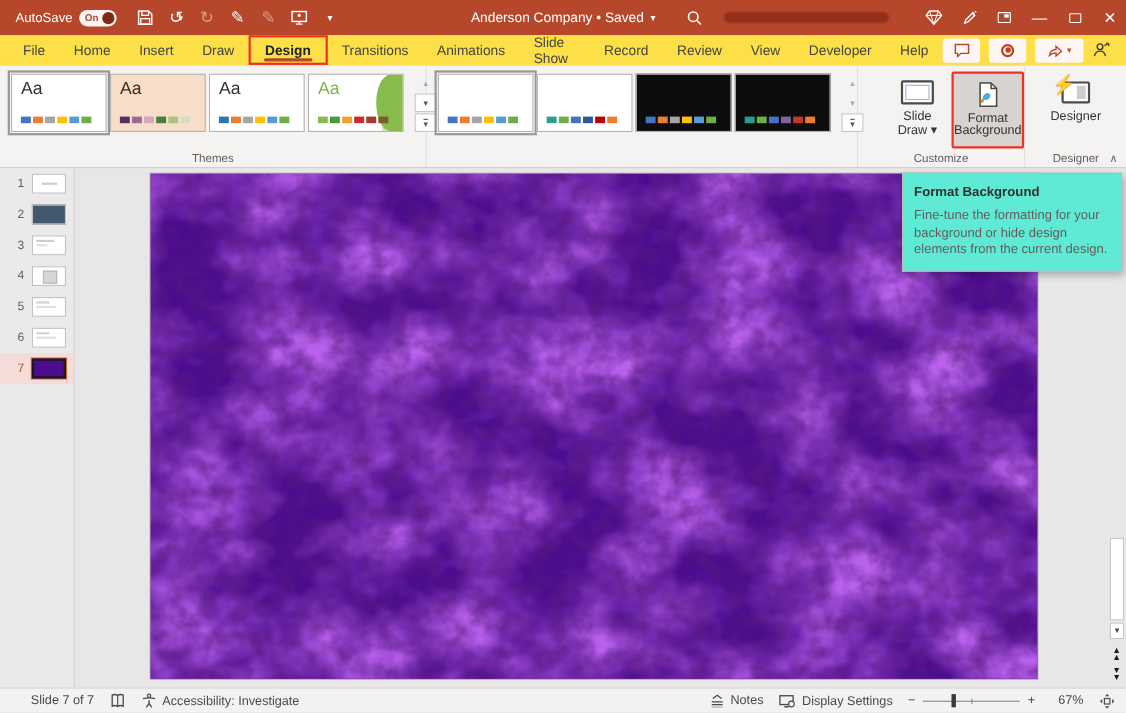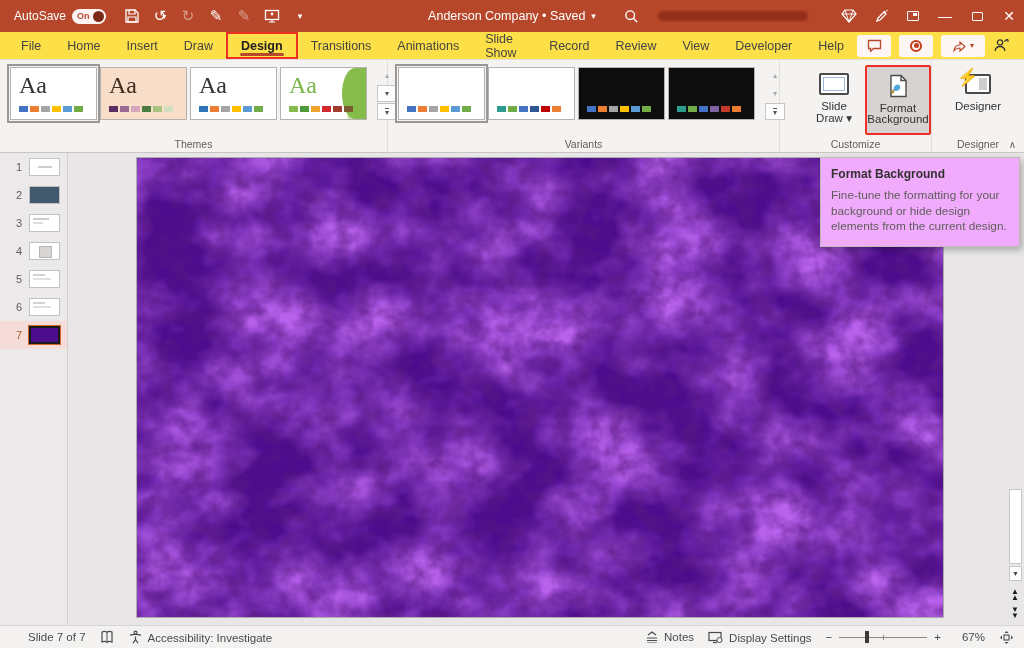--- a/index.html
+++ b/index.html
@@ -47,21 +47,21 @@
   .share-chev { font-size:8px; color:#b7472a; margin-left:3px; }
 
   
   .ribbon { position:absolute; left:0; top:60px; width:1024px; height:93px; background:#f5f3f1;
     border-bottom:1px solid #c8c6c4; display:flex; }
   .rgroup { position:relative; height:100%; border-right:1px solid #e1dfdd; }
   .glabel { position:absolute; bottom:2px; left:0; right:0; text-align:center; font-size:10.5px; color:#605e5c; }
   .gallery { display:flex; gap:3px; padding:7px 6px 0 10px; }
   .thumb { width:87px; height:53px; background:#fff; border:1px solid #b5b2b0; position:relative; overflow:hidden; }
   .thumb.sel { outline:2px solid #9a9896; outline-offset:1px; }
-  .thumb .aa { position:absolute; left:8px; top:4px; font-size:24px; color:#333; font-family:Liberation Serif, serif; }
+  .thumb .aa { position:absolute; left:8px; top:4px; font-size:16px; color:#333; font-family:Liberation Sans, sans-serif; }
   .swrow { position:absolute; left:8px; bottom:7px; display:flex; gap:2px; }
   .swrow i { width:9px; height:6px; display:block; }
   .leaf { position:absolute; right:-8px; top:0; width:32px; height:100%; background:#86bc4c; border-radius:40% 0 0 40%/50% 0 0 50%; }
   .leaf2 { position:absolute; right:-14px; top:6px; width:30px; height:60px; background:#cfe3b0; border-radius:50%; transform:rotate(20deg); }
   .gal-scroll { display:flex; flex-direction:column; gap:1px; padding-top:7px; margin-left:4px; }
   .gs-btn { width:20px; height:17px; border:1px solid #c8c6c4; background:#fdfdfd; font-size:8px;
     display:flex; align-items:center; justify-content:center; color:#555; }
   .gs-btn.nob { border-color:transparent; background:transparent; color:#aaa; }
   .gs-more span { border-top:1.5px solid #555; padding-top:1px; line-height:5px; }
   .bigbtn { width:58px; height:70px; margin-top:5px; display:flex; flex-direction:column; align-items:center;
@@ -100,21 +100,21 @@
 
   
   .vscroll { position:absolute; right:2px; top:6px; width:14px; height:424px; }
   .vthumb { position:absolute; right:0; width:13px; top:330px; height:75px; background:#fff; border:1px solid #c8c6c4; }
   .varrow { position:absolute; right:0; width:13px; top:407px; height:15px; background:#fff; border:1px solid #c8c6c4;
     font-size:7px; color:#444; display:flex; align-items:center; justify-content:center; }
   .dblarrow { position:absolute; right:2px; width:14px; text-align:center; font-size:8px; line-height:6px; color:#1a1a1a; }
   .prevslide { top:436px; } .nextslide { top:454px; }
 
   
-  .tooltip { position:absolute; left:820px; top:157px; width:200px; background:#f0abfc;
+  .tooltip { position:absolute; left:820px; top:157px; width:200px; background:#5eead4;
     border:1px solid #bebbb8; box-shadow:2px 3px 7px rgba(0,0,0,.28); padding:9px 10px 11px; z-index:20; }
   .tooltip h4 { font-size:12px; color:#323130; margin-bottom:7px; }
   .tooltip p { font-size:11.8px; color:#605e5c; line-height:1.32; }
 
   
   .statusbar { position:absolute; left:0; top:625px; width:1024px; height:23px; background:#f3f2f1;
     border-top:1px solid #d8d6d4; display:flex; align-items:center; font-size:11.5px; color:#4a4a4a; }
   .sb-left { display:flex; align-items:center; gap:14px; margin-left:28px; }
   .sb-right { margin-left:auto; display:flex; align-items:center; gap:14px; margin-right:10px; }
   .sb-item { display:flex; align-items:flex-end; gap:5px; }
@@ -341,21 +341,20 @@
           </div>
         </div>
       <div class="gal-scroll">
         <span class="gs-btn nob">▴</span>
         <span class="gs-btn nob">▾</span>
         <span class="gs-btn gs-more">
             <span>▾</span>
           </span>
       </div>
     </div>
-    <div class="glabel">Variants</div>
   </div>
 
   <div class="rgroup" style="width:152px;">
     <div style="display:flex; gap:2px; padding-left:6px;justify-content:flex-end;">
       <div class="bigbtn">
         <span class="bicon">
             <span class="ss-icon"></span>
           </span>
         <span>Slide</span>
         <span style="margin-top:-4px;"><span>Draw</span> ▾</span>

